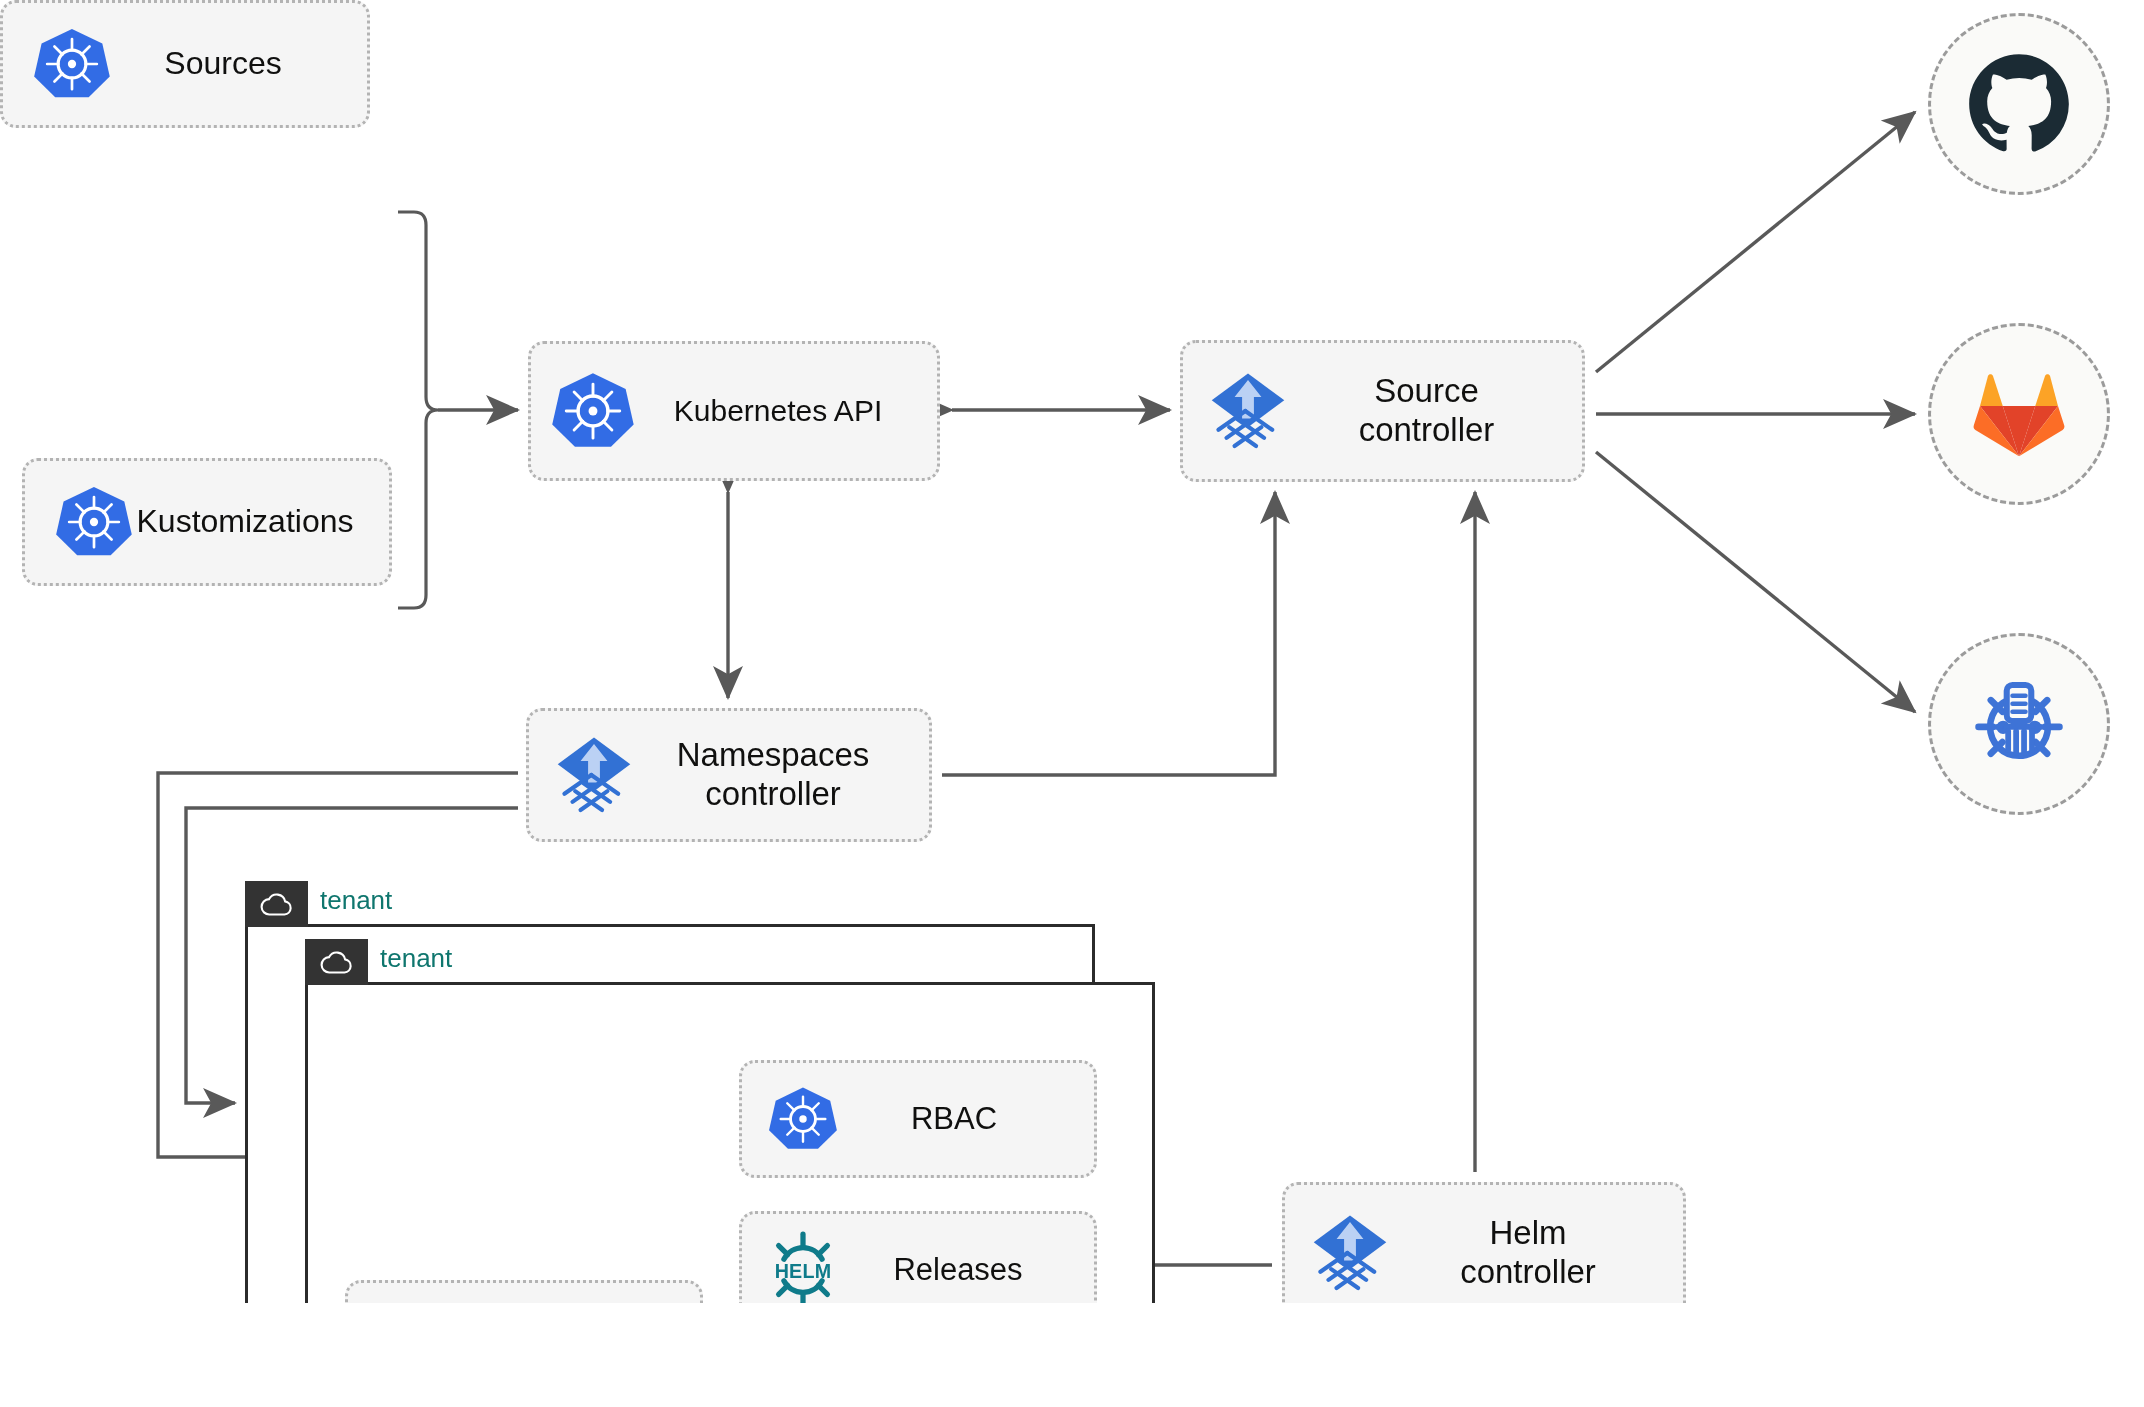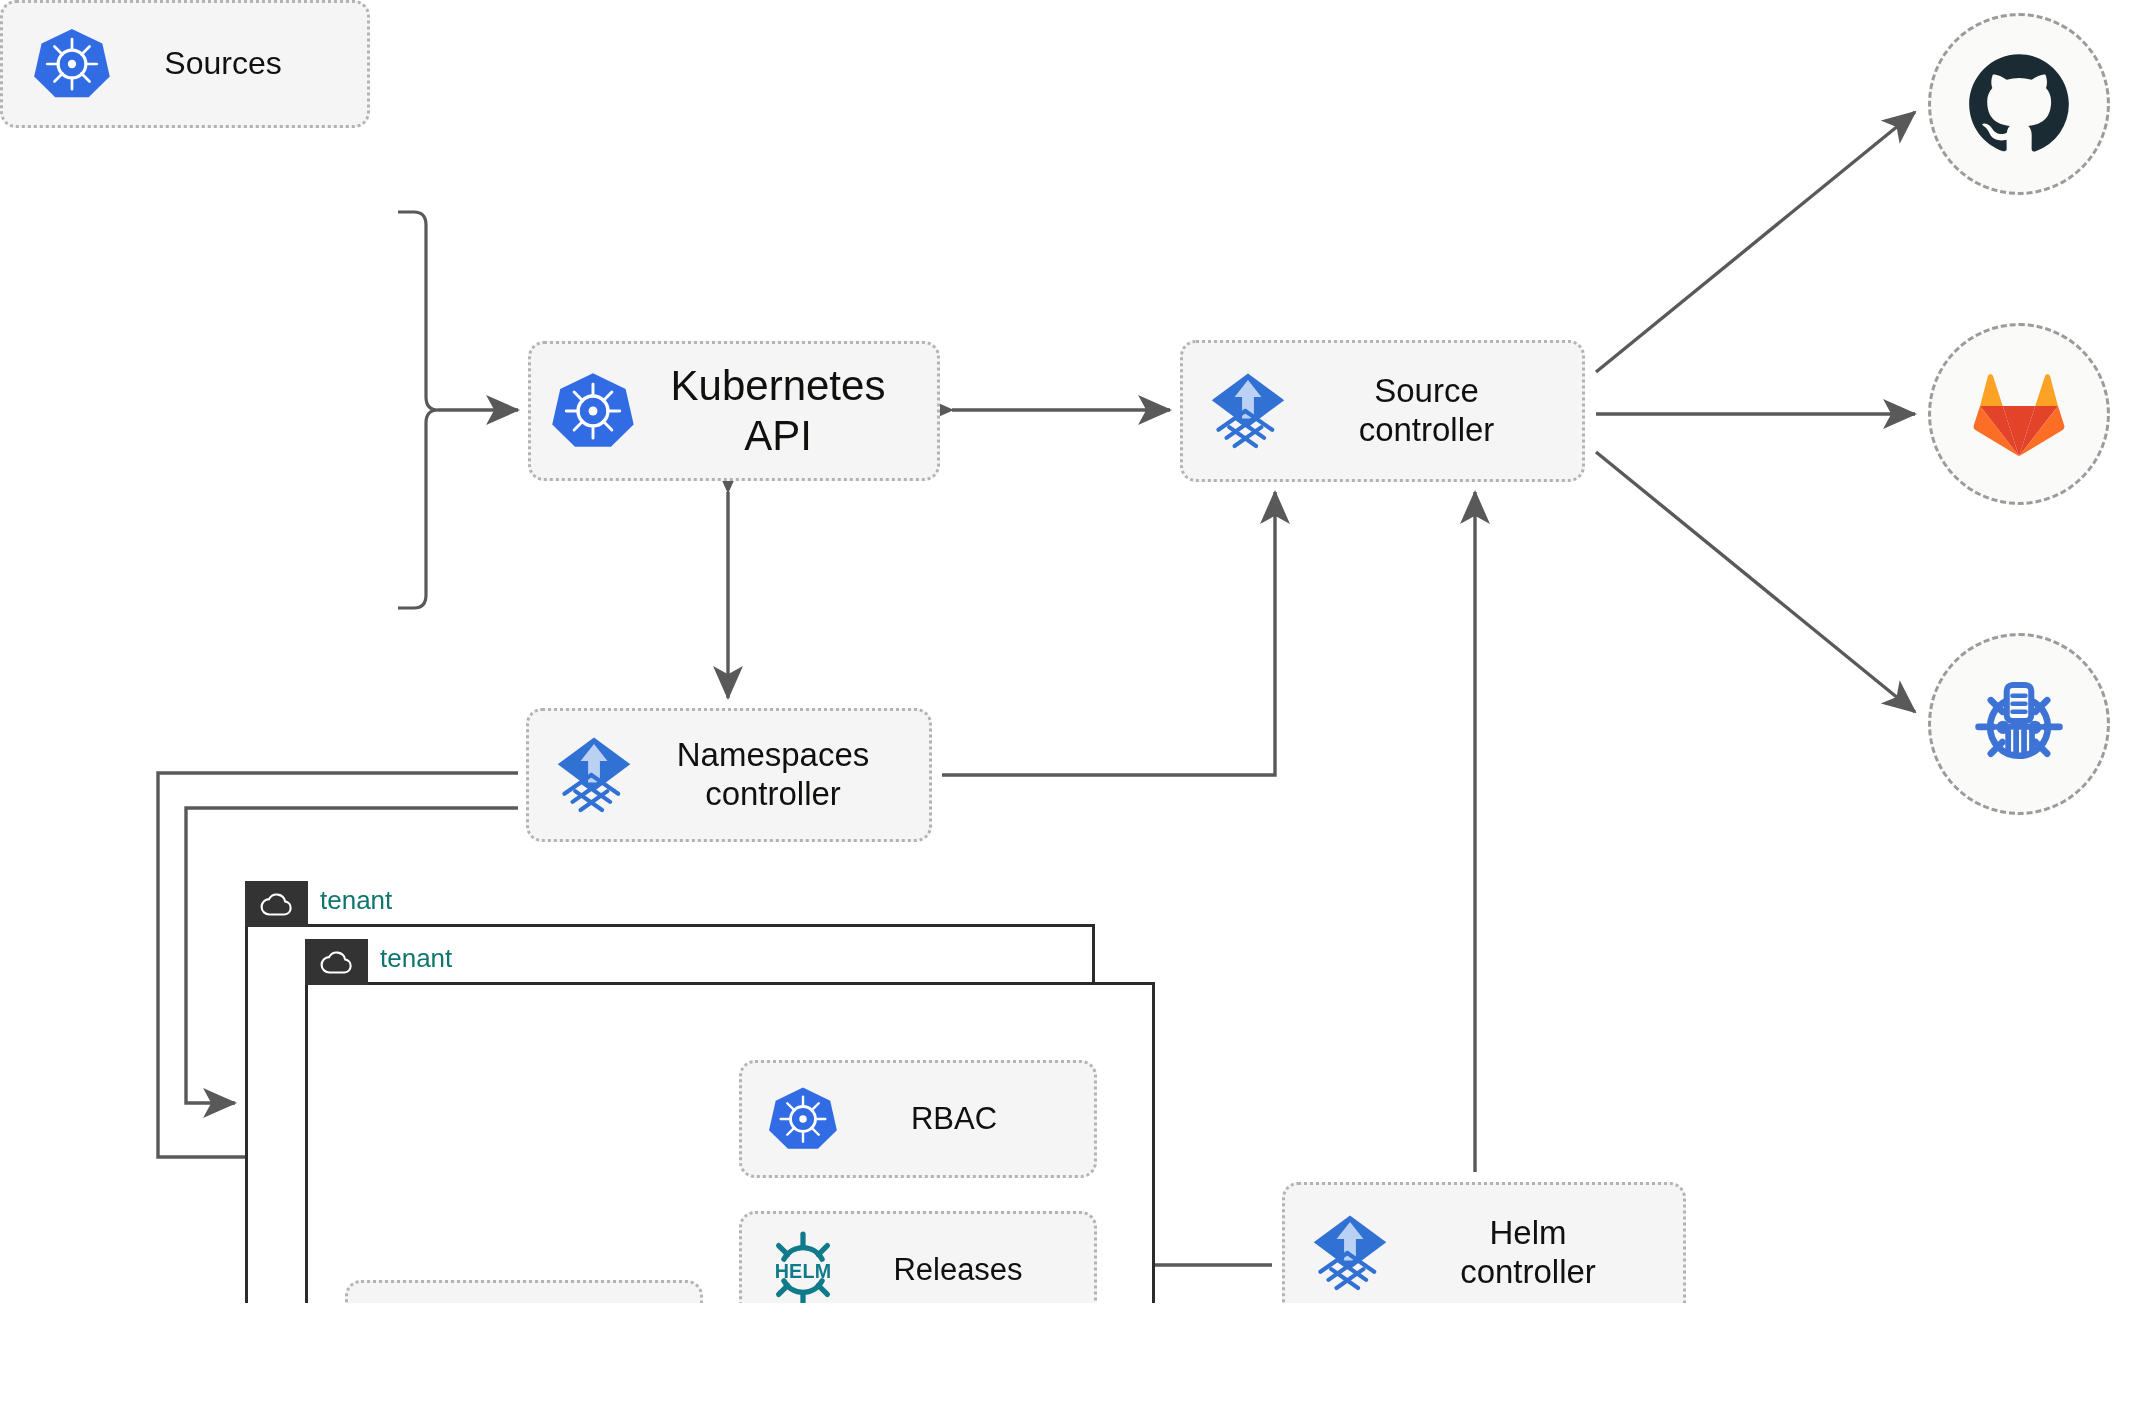--- a/index.html
+++ b/index.html
@@ -24,21 +24,21 @@
   }
 
   
   .chip{width:370px;height:128px;padding:0 14px;}
   .chip .ico{width:78px;height:78px;margin-left:16px;}
   .chip .lbl{font-size:32px;padding-right:18px;}
 
   
   #n-k8sapi{left:528px;top:341px;width:412px;height:140px;}
   #n-k8sapi .ico{width:84px;height:84px;margin-left:20px;}
-  #n-k8sapi .lbl{font-size:42px;padding-right:16px;}
+  #n-k8sapi .lbl{font-size:30px;padding-right:16px;}
 
   
   .ctrl .ico{width:86px;height:86px;margin-left:22px;}
   .ctrl .lbl{font-size:33px;padding-right:20px;}
   #n-source{left:1180px;top:340px;width:405px;height:142px;}
   #n-kustomize{left:526px;top:708px;width:406px;height:134px;}
   #n-helm{left:1282px;top:1182px;width:404px;height:142px;}
 
   
   .tenant{position:absolute;background:#ffffff;border:3px solid #2b2b2b;box-sizing:border-box;}
@@ -118,20 +118,34 @@
           <circle cx="32" cy="32" r="11.4" stroke-width="2.6"></circle>
           <circle cx="32" cy="32" r="3.4" fill="#fff" stroke="none"></circle>
           <path d="M32 11.5v9.2M32 43.5v9.2M11.6 32h9.2M43.2 32h9.2"></path>
           <path d="M17.6 17.6l6.6 6.6M39.8 39.8l6.6 6.6M46.4 17.6l-6.6 6.6M24.2 39.8l-6.6 6.6"></path>
         </g>
       </svg>
     </span>
     <span class="lbl">Sources</span>
   </div>
 
+  <div class="node chip" id="n-kustomizations" style="left:22px;top:458px;">
+    <span class="ico">
+      <svg viewBox="0 0 64 64" width="100%" height="100%">
+        <path fill="#326CE5" d="M32 2.4 58.5 15.2 65 44 46.6 62H17.4L-1 44 5.5 15.2z" transform="scale(0.94) translate(2,1)"></path>
+        <g fill="none" stroke="#fff" stroke-width="2.2" stroke-linecap="round">
+          <circle cx="32" cy="32" r="11.4" stroke-width="2.6"></circle>
+          <circle cx="32" cy="32" r="3.4" fill="#fff" stroke="none"></circle>
+          <path d="M32 11.5v9.2M32 43.5v9.2M11.6 32h9.2M43.2 32h9.2"></path>
+          <path d="M17.6 17.6l6.6 6.6M39.8 39.8l6.6 6.6M46.4 17.6l-6.6 6.6M24.2 39.8l-6.6 6.6"></path>
+        </g>
+      </svg>
+    </span>
+    <span class="lbl">Kustomizations</span>
+  </div>
 
   <div class="node" id="n-k8sapi">
     <span class="ico">
       <svg viewBox="0 0 64 64" width="100%" height="100%">
         <path fill="#326CE5" d="M32 2.4 58.5 15.2 65 44 46.6 62H17.4L-1 44 5.5 15.2z" transform="scale(0.94) translate(2,1)"></path>
         <g fill="none" stroke="#fff" stroke-width="2.2" stroke-linecap="round">
           <circle cx="32" cy="32" r="11.4" stroke-width="2.6"></circle>
           <circle cx="32" cy="32" r="3.4" fill="#fff" stroke="none"></circle>
           <path d="M32 11.5v9.2M32 43.5v9.2M11.6 32h9.2M43.2 32h9.2"></path>
           <path d="M17.6 17.6l6.6 6.6M39.8 39.8l6.6 6.6M46.4 17.6l-6.6 6.6M24.2 39.8l-6.6 6.6"></path>

